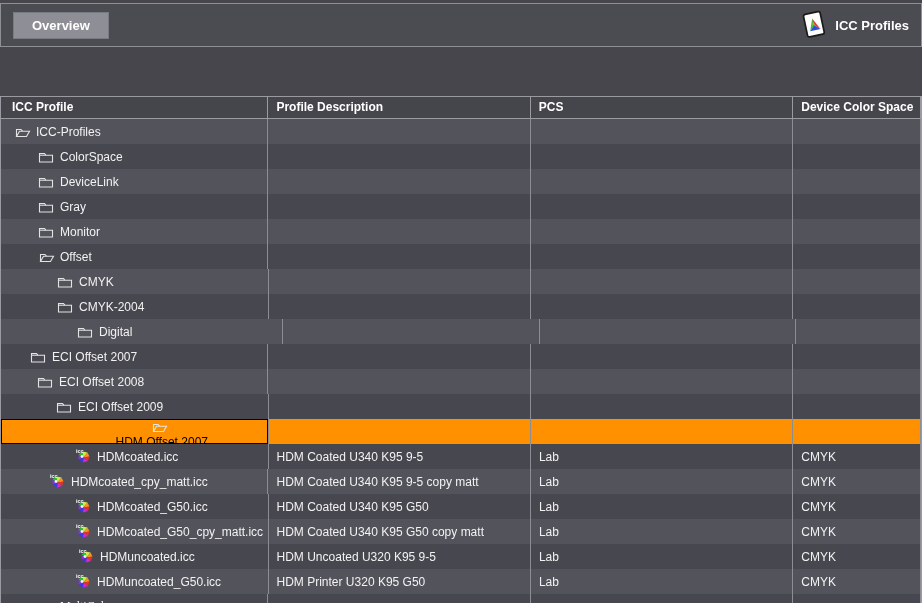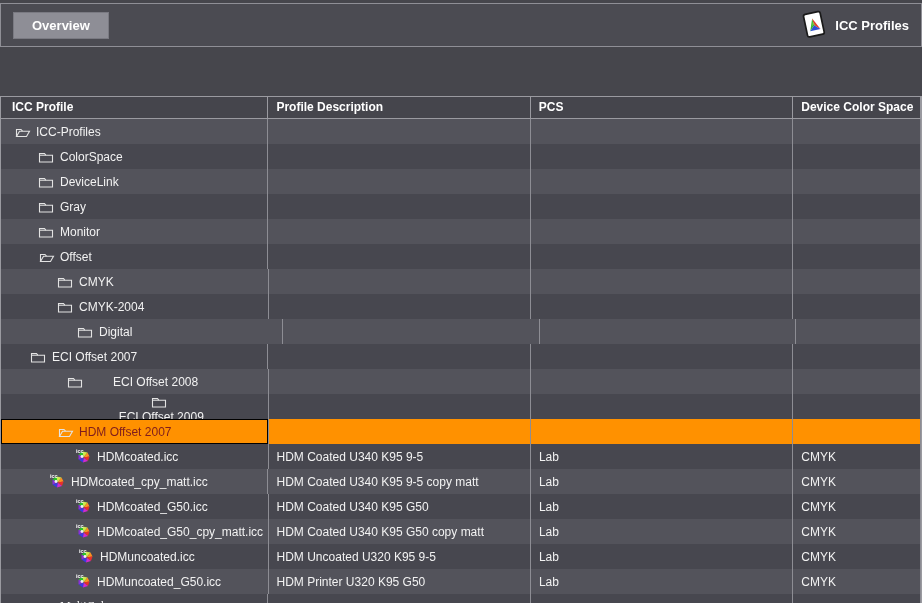--- a/index.html
+++ b/index.html
@@ -54,21 +54,21 @@
   .tr { display:flex; height:25px; }
   .tr.even { background:#53535b; }
   .tr.odd  { background:#47474f; }
   .tr.selected { background:#ff9100; }
   .td {
     font-size:12px; color:#f2f2f2;
     display:flex; align-items:center;
     border-right:1px solid #8d8d94;
     white-space:nowrap; overflow:hidden;
   }
-  .tr.selected .td { color:#7f1d1d; }
+  .tr.selected .td { color:#000000;flex-direction:column; }
   .tr.selected .td.focus { box-shadow: inset 0 0 0 1px #000000; }
   .c0 { width:268px; }
   .c1 { width:263px; padding-left:8px; }
   .c2 { width:263px; padding-left:8px; }
   .c3 { width:128px; padding-left:8px; }
   .tree-icon { display:inline-flex; width:18px; height:16px; align-items:center; justify-content:center; margin-right:5px; flex:none; }
   .lbl { white-space:nowrap; }
 </style>
 </head>
 <body>
@@ -233,35 +233,35 @@
               <path d="M1.5 5.2 L7.8 5.2" stroke="#e3e3e3" stroke-width="1.1"></path>
             </svg>
           </span>
           <span class="lbl">ECI Offset 2007</span>
         </div>
         <div class="td c1"></div>
         <div class="td c2"></div>
         <div class="td c3"></div>
       </div>
       <div class="tr even">
-        <div class="td c0" style="padding-left: 65px; gap: 24px;">
+        <div class="td c0" style="padding-left: 35px;">
           <span class="tree-icon">
             <svg width="16" height="14" viewBox="0 0 16 14">
               <path d="M1.5 3.5 L6.5 3.5 L7.8 5.2 L14.5 5.2 L14.5 12 L1.5 12 Z" fill="none" stroke="#e3e3e3" stroke-width="1.1"></path>
               <path d="M1.5 5.2 L7.8 5.2" stroke="#e3e3e3" stroke-width="1.1"></path>
             </svg>
           </span>
           <span class="lbl">ECI Offset 2008</span>
         </div>
         <div class="td c1"></div>
         <div class="td c2"></div>
         <div class="td c3"></div>
       </div>
       <div class="tr odd">
-        <div class="td c0" style="padding-left: 54px; flex-direction: column;">
+        <div class="td c0" style="padding-left: 54px;">
           <span class="tree-icon">
             <svg width="16" height="14" viewBox="0 0 16 14">
               <path d="M1.5 3.5 L6.5 3.5 L7.8 5.2 L14.5 5.2 L14.5 12 L1.5 12 Z" fill="none" stroke="#e3e3e3" stroke-width="1.1"></path>
               <path d="M1.5 5.2 L7.8 5.2" stroke="#e3e3e3" stroke-width="1.1"></path>
             </svg>
           </span>
           <span class="lbl">ECI Offset 2009</span>
         </div>
         <div class="td c1"></div>
         <div class="td c2"></div>

